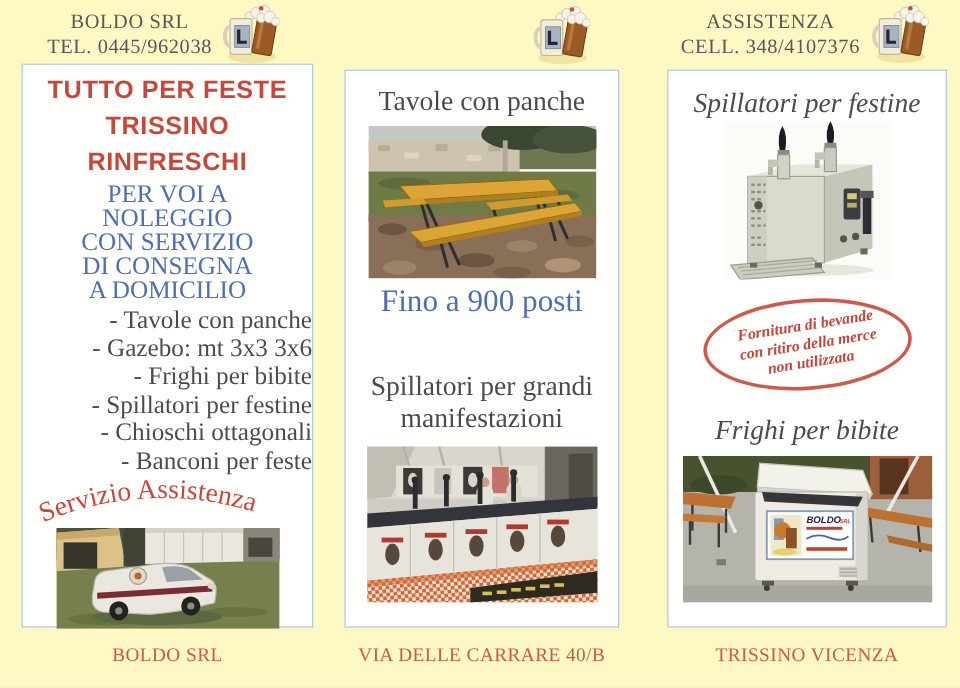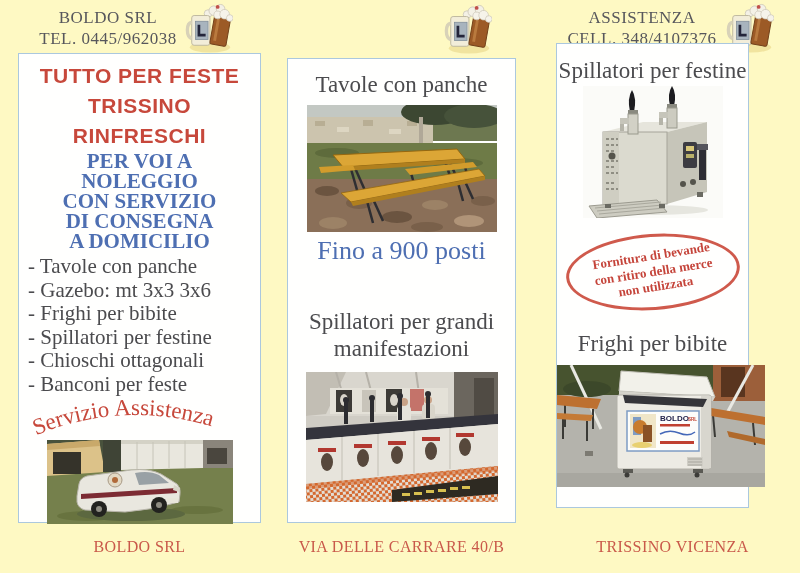--- a/index.html
+++ b/index.html
@@ -10,26 +10,26 @@
   .hdr-left{left:22px;top:7px;width:172px;}
   .hdr-right{left:552px;top:7px;width:180px;}
   .mug-icon{position:absolute;width:48px;height:50px;}
   .icon-left{left:185px;top:3px;}
   .icon-mid{left:444px;top:4px;}
   .icon-right{left:726px;top:3px;}
   
   .box{position:absolute;border:1.5px solid #abc8de;background:#fffffe;box-sizing:border-box;text-align:center;}
   .box-left{left:18px;top:53px;width:243px;height:470px;}
   .box-mid{left:287px;top:58px;width:229px;height:465px;}
-  .box-right{left:556px;top:43px;width:193px;height:465px;}
+  .box-right{left:556px;top:58px;width:233px;height:465px;font-style:italic;}
   
   .headline{margin-top:7px;font-family:"Liberation Sans", sans-serif;font-weight:bold;
             font-size:21px;line-height:30px;color:#c7483b;letter-spacing:.5px;text-align:center;}
-  .subhead{font-weight:bold;font-size:21px;line-height:20px;color:#4e6fb2;}
-  .rentlist{margin:4px 0 0 9px;text-align:left;font-size:21px;line-height:23.5px;color:#4b4b4e;}
+  .subhead{font-weight:normal;font-size:21px;line-height:20px;color:#4e6fb2;}
+  .rentlist{margin:4px 0 0 9px;text-align:right;font-size:21px;line-height:23.5px;color:#4b4b4e;}
   .arcwrap{margin-top:0;height:44px;}
   .arcwrap svg{overflow:visible;}
   
   .ptitle{font-size:23px;line-height:27px;color:#4b4b4e;}
   .caption{font-size:26px;line-height:30px;color:#4e6fb2;margin-top:4px;}
   .photo{display:block;margin:0 auto;}
   
   .oval{width:168px;height:70px;border:3px solid #cf5a4c;border-radius:50%;
         margin:16px auto 0;transform:rotate(-4deg);}
   .oval-text{transform:rotate(-5deg);font-weight:bold;font-size:13px;line-height:15.5px;

